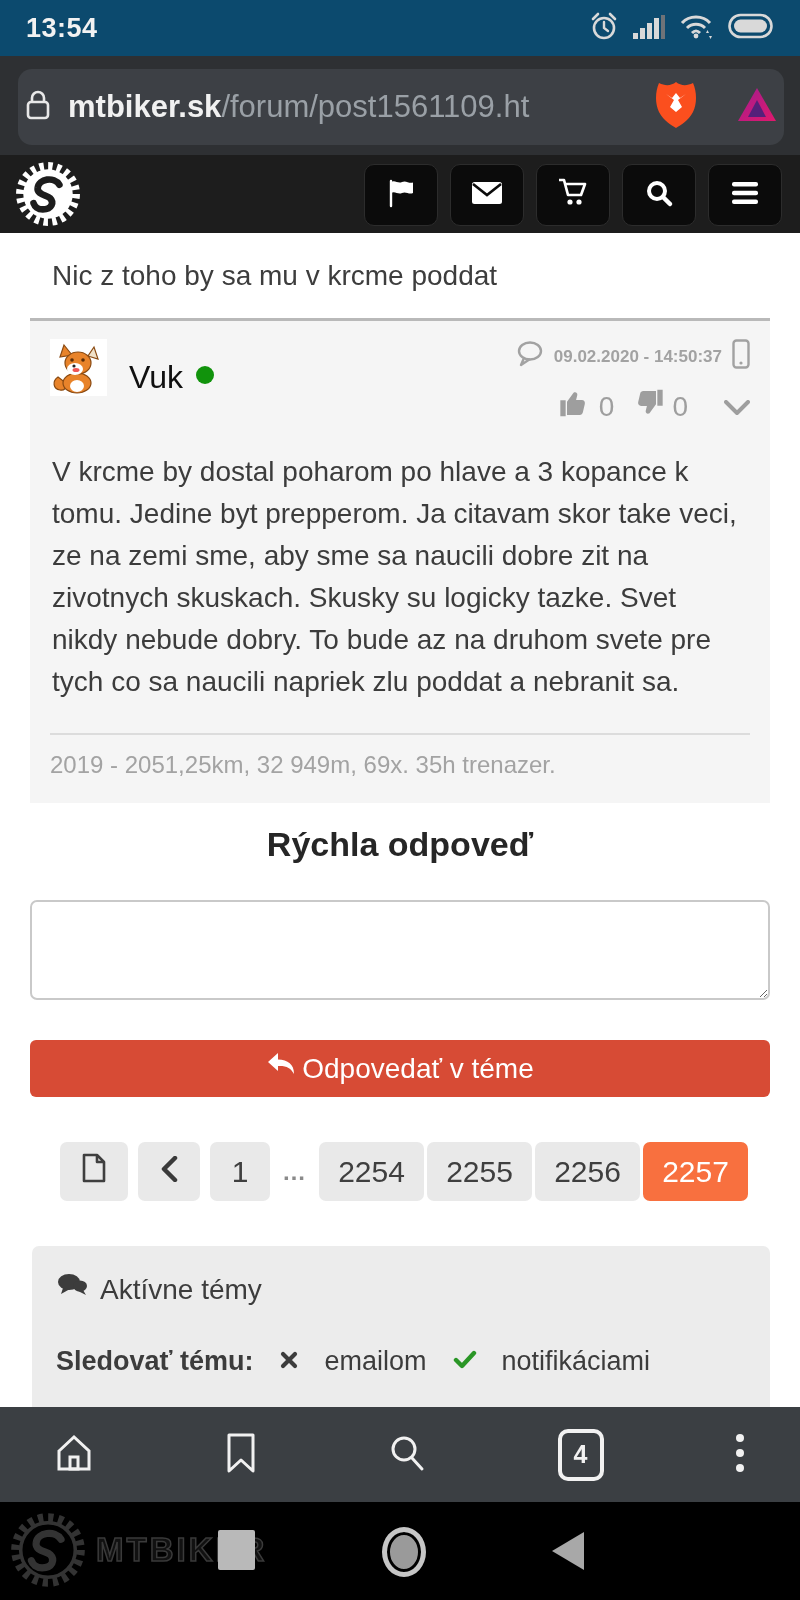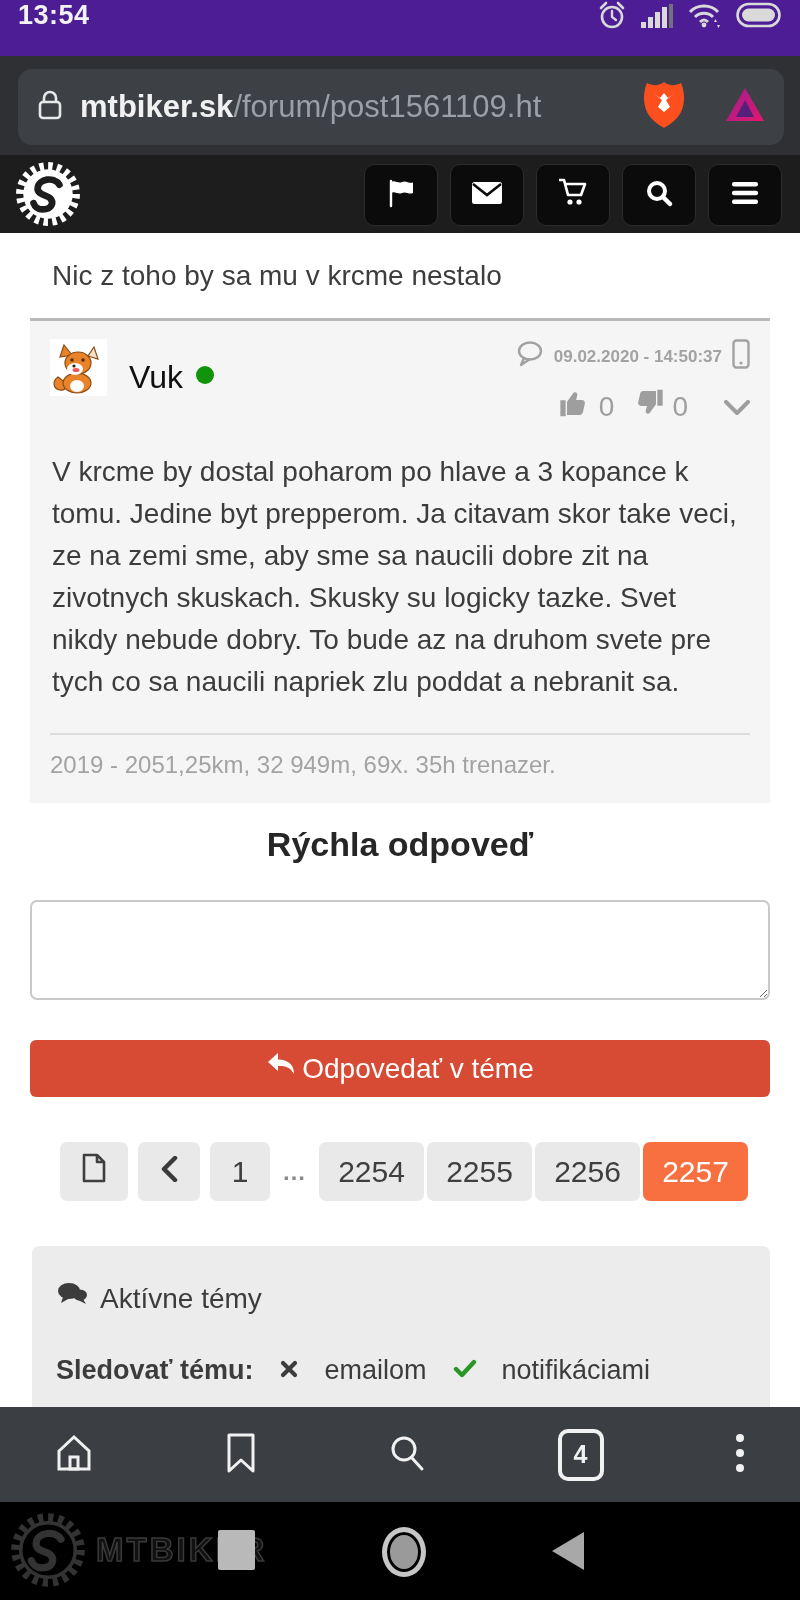--- a/index.html
+++ b/index.html
@@ -1,28 +1,28 @@
 <!DOCTYPE html>
 <html><head>
 <meta charset="utf-8">
 <style>
   html,body{margin:0;padding:0;background:#555;}
   .screen{position:relative;width:800px;height:1600px;margin:0 auto;overflow:hidden;
           background:#ffffff;font-family:"Liberation Sans","DejaVu Sans",sans-serif;}
 
   
-  .status-bar{position:absolute;top:0;left:0;width:800px;height:56px;background:#4c1d95;
-              display:flex;align-items:flex-start;justify-content:space-between;padding:0 18px;box-sizing:border-box;}
+  .status-bar{position:absolute;top:0;left:0;width:800px;height:56px;background:#0c4a6e;
+              display:flex;align-items:center;justify-content:space-between;padding:0 26px;box-sizing:border-box;}
   .status-time{color:#f2f2f2;font-size:27px;font-weight:700;letter-spacing:.5px;}
   .status-icons{display:flex;align-items:center;gap:13px;}
 
   
   .url-section{position:absolute;top:56px;left:0;width:800px;height:99px;background:#2e3033;}
   .url-pill{position:absolute;left:18px;top:13px;width:766px;height:76px;background:#3d4045;border-radius:14px;
-            display:flex;align-items:center;padding:0 18px;box-sizing:border-box;}
+            display:flex;align-items:center;padding:0 6px;box-sizing:border-box;}
   .url-text{flex:1;margin-left:16px;font-size:31px;white-space:nowrap;overflow:hidden;}
   .url-domain{color:#f1f1f1;font-weight:700;}
   .url-path{color:#9aa0a6;font-weight:400;}
   .url-badges{display:flex;align-items:center;gap:38px;margin-left:8px;}
 
   
   .site-header{position:absolute;top:155px;left:0;width:800px;height:78px;background:#1d1d1d;}
   .site-logo{position:absolute;left:15px;top:6px;}
   .hdr-buttons{position:absolute;right:18px;top:9px;display:flex;gap:12px;}
   .hdr-btn{width:72px;height:60px;background:#0b0b0b;border:1px solid #2c2c2c;border-radius:10px;
@@ -59,21 +59,21 @@
   .pg-btn{height:59px;background:#e9e9e9;border-radius:7px;display:flex;align-items:center;justify-content:center;
           font-size:30px;color:#3f3f3f;box-sizing:border-box;}
   .pg-icon{width:68px;margin-right:10px;}
   .pg-prev{width:62px;margin-right:10px;}
   .pg-first{width:60px;}
   .pg-dots{color:#8a8a8a;font-size:24px;font-weight:700;margin:0 12px;letter-spacing:1px;}
   .pg-num{width:105px;margin-right:3px;}
   .pg-active{width:105px;background:#f8703f;color:#fff;margin-right:0;}
 
   .topics-box{margin:45px 30px 0 32px;width:738px;background:#ececec;border-radius:7px;
-              padding:36px 24px 40px 24px;box-sizing:border-box;}
+              padding:27px 24px 40px 24px;box-sizing:border-box;}
   .topics-title{display:flex;align-items:center;gap:12px;font-size:28px;color:#3c3c3c;}
   .follow-row{display:flex;align-items:center;margin-top:40px;font-size:27px;color:#3c3c3c;}
   .follow-label{font-weight:700;}
   .follow-item{display:flex;align-items:center;gap:25px;margin-left:26px;}
 
   
   .browser-toolbar{position:absolute;top:1407px;left:0;width:800px;height:95px;background:#3b3f43;
                    display:flex;align-items:center;justify-content:space-between;padding:0 54px;box-sizing:border-box;}
   .tab-counter{width:38px;height:44px;border:4px solid #f1f1f1;border-radius:10px;display:flex;align-items:center;
                justify-content:center;color:#f1f1f1;font-size:25px;font-weight:700;}
@@ -202,21 +202,21 @@
               <rect x="2" y="2" width="26" height="4.6" rx="2" fill="#fff"></rect>
               <rect x="2" y="10.7" width="26" height="4.6" rx="2" fill="#fff"></rect>
               <rect x="2" y="19.4" width="26" height="4.6" rx="2" fill="#fff"></rect>
             </svg></span>
       </div>
     </div>
   </div>
 
   <div class="page-content">
 
-    <div class="prev-post">Nic z toho by sa mu v krcme nestalo</div>
+    <div class="prev-post">Nic z toho by sa mu v krcme poddat</div>
 
     <div class="post-card">
       <div class="post-head">
         <span class="avatar">
           <svg width="57" height="57" viewBox="0 0 57 57">
               <rect width="57" height="57" fill="#fff"></rect>
             <path d="M8 38 C2 42 3 50 10 51 C14 52 17 49 16 44 Z" fill="#e8832a" stroke="#8a4a12" stroke-width="1.2"></path>
             <ellipse cx="27" cy="44" rx="14" ry="10" fill="#e8832a" stroke="#8a4a12" stroke-width="1.2"></ellipse>
             <ellipse cx="27" cy="47" rx="7" ry="6" fill="#fff"></ellipse>
             <polygon points="14,6 22,16 10,18" fill="#e8832a" stroke="#8a4a12" stroke-width="1.2"></polygon>

